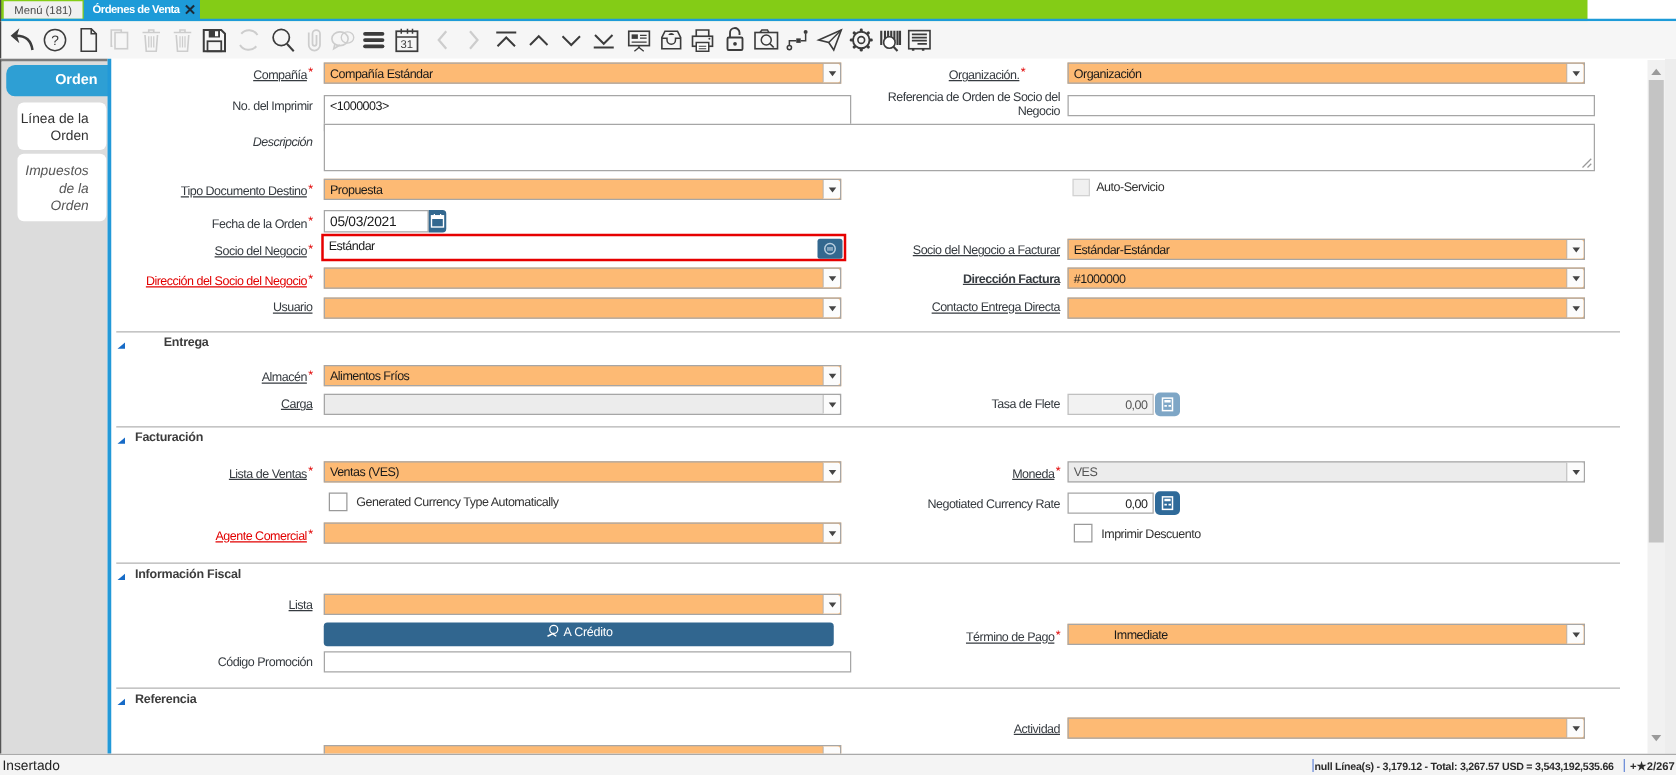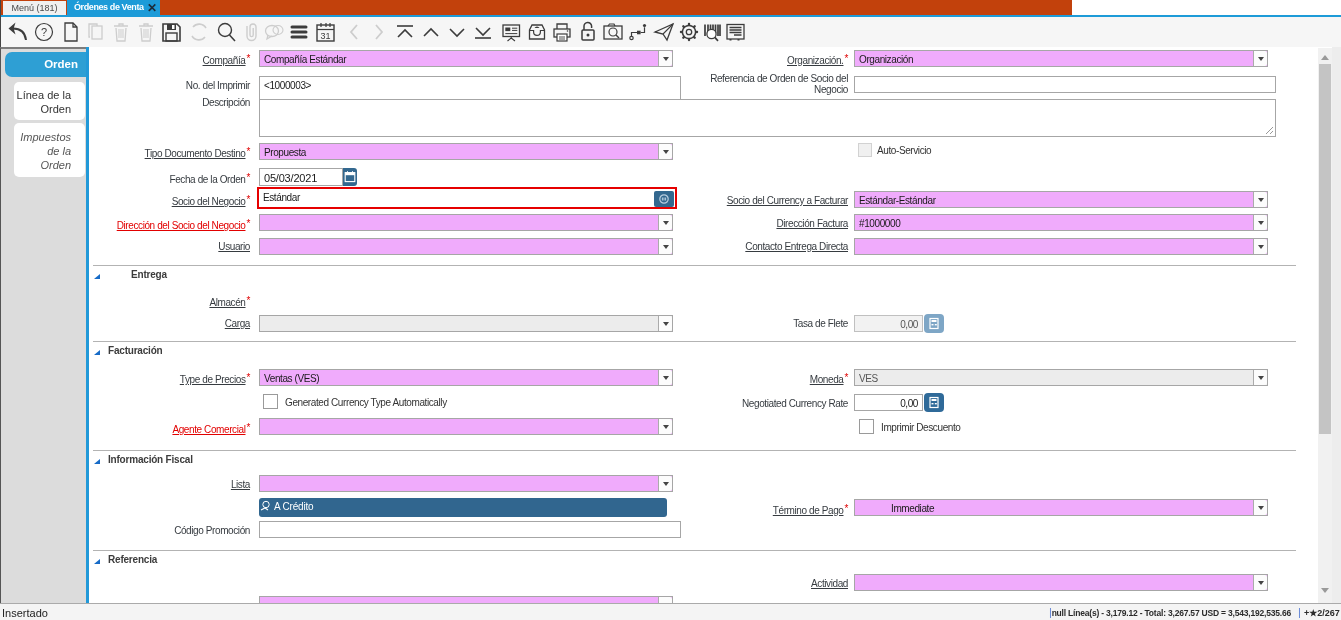--- a/index.html
+++ b/index.html
@@ -2,21 +2,21 @@
 <html><head>
 <meta charset="utf-8">
 <style>
 * { margin:0; padding:0; box-sizing:border-box; }
 html,body { width:1341px; height:620px; overflow:hidden; background:#fff;
   font-family:"Liberation Sans", sans-serif; }
 #page { position:relative; width:1341px; height:620px; }
 .abs { position:absolute; }
 
 
-#tabbar { position:absolute; left:0; top:0; width:1072px; height:17px; background:#c2410c; border-left:1px solid #444; }
+#tabbar { position:absolute; left:0; top:0; width:1270px; height:17px; background:#84cc16; border-left:1px solid #444; }
 #tabbar .blueline { position:absolute; left:0; top:15px; width:1341px; height:2px; background:#1d9bd8; }
 .tab1 { position:absolute; left:2px; top:1px; width:63px; height:14px; background:#f0f0f0; color:#4a4a4a;
   font-size:9px; text-align:center; line-height:14px; }
 .tab2 { position:absolute; left:66px; top:0; width:93px; height:17px; background:#1d9bd8; color:#fff;
   font-size:9px; font-weight:bold; line-height:15px; text-align:left; padding-left:7px; letter-spacing:-0.4px; white-space:nowrap; }
 .tab2 .x { position:absolute; right:3px; top:1px; color:#1c2b38; font-weight:bold; font-size:12px; letter-spacing:0; }
 
 
 #toolbar { position:absolute; left:0; top:17px; width:1341px; height:30px; background:#f6f6f6; border-left:1px solid #444; }
 .ti { position:absolute; top:3px; width:24px; height:24px; }
@@ -44,21 +44,21 @@
 #statusbar { position:absolute; left:0; top:603px; width:1341px; height:17px; background:#f4f4f4;
   border-top:1px solid #aaa; font-size:11px; color:#222; }
 
 
 .lbl { position:absolute; font-size:10px; letter-spacing:-0.4px; color:#363b40; text-align:right; white-space:nowrap; }
 .lbl u { text-decoration:underline; }
 .ast { color:#e00000; font-size:10px; vertical-align:2px; margin-left:1px;}
 .red { color:#e20000; }
 .fld { position:absolute; background:#fff; border:1px solid #a6a6a6; font-size:10px; letter-spacing:-0.4px; color:#1a1a1a;
   padding:3px 0 0 4px; white-space:nowrap; overflow:hidden; }
-.cmb { position:absolute; background:#f0abfc; border:1px solid #a6a6a6; font-size:10px; letter-spacing:-0.4px; color:#1a1a1a;
+.cmb { position:absolute; background:#fdba74; border:1px solid #a6a6a6; font-size:10px; letter-spacing:-0.4px; color:#1a1a1a;
   padding:3px 0 0 4px; white-space:nowrap; overflow:hidden; }
 .cmb .btn { position:absolute; right:0; top:0; bottom:0; width:14px; background:#fcfcfc;
   border-left:1px solid #ababab; border-radius:0 2px 2px 0; }
 .cmb .btn:after { content:""; position:absolute; left:4px; top:6px; width:0; height:0;
   border-left:3px solid transparent; border-right:3px solid transparent; border-top:4px solid #444; }
 .dis { background:#ececec; color:#555; }
 .sep { position:absolute; left:93px; width:1203px; height:1px; background:#b3b3b3; }
 .shead { position:absolute; font-size:10px; letter-spacing:-0.2px; font-weight:bold; color:#3c3c3c; }
 .stri { position:absolute; width:0; height:0; border-left:6px solid transparent; border-bottom:5px solid #176bc7; }
 .chk { position:absolute; width:15px; height:15px; background:#fff; border:1px solid #9a9a9a; }
@@ -224,29 +224,29 @@
   <div id="sidebar">
     <div class="vtab-a">Orden</div>
     <div class="vtab" style="top:33px; height:38px; padding-top:6px;">Línea de la<br>Orden</div>
     <div class="vtab" style="top:74px; height:54px; padding-top:7px; font-style:italic; color:#555;">Impuestos<br>de la<br>Orden</div>
   </div>
   <div id="blueline"></div>
   <div id="form" style="position:absolute; left:0; top:0; width:1321px; height:556px; overflow:hidden;">
 
     <div class="lbl" style="left:30px; width:220px; top:6px;"><u>Compañía</u><span class="ast">*</span></div>
     <div class="cmb" style="left:259px; top:3px; width:414px; height:17px;">Compañía Estándar<span class="btn"></span></div>
-    <div class="lbl" style="left:628px; width:220px; top:6px;"><u>Organización.</u><span class="ast">*</span></div>
+    <div class="lbl" style="left:600px; width:220px; top:6px;"><u>Organización.</u><span class="ast">*</span></div>
     <div class="cmb" style="left:854px; top:3px; width:414px; height:17px;">Organización<span class="btn"></span></div>
 
     <div class="lbl" style="left:30px; width:220px; top:33px;">No. del Imprimir</div>
     <div class="fld" style="left:259px; top:29px; width:422px; height:29px;">&lt;1000003&gt;</div>
     <div class="lbl" style="left:708px; width:140px; top:26px; white-space:normal; line-height:11px;">Referencia de Orden de Socio del Negocio</div>
     <div class="fld" style="left:854px; top:29px; width:422px; height:17px;"></div>
 
-    <div class="lbl" style="left:30px; width:220px; top:50px;">Descripción</div>
+    <div class="lbl" style="left:30px; width:220px; top:62px;font-style:italic;">Descripción</div>
     <div class="fld" style="left:259px; top:52px; width:1017px; height:38px;"></div>
     <svg class="abs" style="left:1265px; top:79px;" width="9" height="9">
           <path d="M8 1 L1 8 M8 5 L5 8" stroke="#999" stroke-width="1" fill="none"></path>
         </svg>
 
     <div class="lbl" style="left:30px; width:220px; top:99px;"><u>Tipo Documento Destino</u><span class="ast">*</span></div>
     <div class="cmb" style="left:259px; top:96px; width:414px; height:17px;">Propuesta<span class="btn"></span></div>
     <div class="chk" style="left:858px; top:96px; width:14px; height:14px; background:#f0f0f0; border-color:#d2d2d2;"></div>
     <div class="chklbl" style="left:877px; top:98px;">Auto-Servicio</div>
 
@@ -263,65 +263,66 @@
     <div class="lbl" style="left:30px; width:220px; top:147px;"><u>Socio del Negocio</u><span class="ast">*</span></div>
     <div class="abs" style="left:257px; top:140px; width:420px; height:22px; border:2px solid #e60000; background:#fff;"></div>
     <div class="abs" style="left:263px; top:145px; font-size:10px; letter-spacing:-0.4px; color:#1a1a1a;">Estándar</div>
     <div class="bluebtn" style="left:654px; top:144px; width:20px; height:16px; border-radius:2px; background:#33688f;">
       <svg width="20" height="16" viewBox="0 0 20 16">
             <circle cx="10" cy="8" r="4.2" fill="none" stroke="#b9cedf" stroke-width="1.2"></circle>
             <path d="M8.4 6.5 L8.4 9.5 M10 6.5 L10 9.5 M11.6 6.5 L11.6 9.5" stroke="#b9cedf" stroke-width="1"></path>
           </svg>
     </div>
 
-    <div class="lbl" style="left:628px; width:220px; top:148px;"><u>Socio del Currency a Facturar</u></div>
+    <div class="lbl" style="left:628px; width:220px; top:148px;"><u>Socio del Negocio a Facturar</u></div>
     <div class="cmb" style="left:854px; top:144px; width:414px; height:17px;">Estándar-Estándar<span class="btn"></span></div>
 
     <div class="lbl red" style="left:30px; width:220px; top:171px;"><u>Dirección del Socio del Negocio</u><span class="ast">*</span></div>
     <div class="cmb" style="left:259px; top:167px; width:414px; height:17px;">
           <span class="btn"></span>
         </div>
-    <div class="lbl" style="left:628px; width:220px; top:171px;"><u>Dirección Factura</u></div>
+    <div class="lbl" style="left:628px; width:220px; top:171px;font-weight:bold;"><u>Dirección Factura</u></div>
     <div class="cmb" style="left:854px; top:167px; width:414px; height:17px;">#1000000<span class="btn"></span></div>
 
     <div class="lbl" style="left:30px; width:220px; top:194px;"><u>Usuario</u></div>
     <div class="cmb" style="left:259px; top:191px; width:414px; height:17px;">
           <span class="btn"></span>
         </div>
     <div class="lbl" style="left:628px; width:220px; top:194px;"><u>Contacto Entrega Directa</u></div>
     <div class="cmb" style="left:854px; top:191px; width:414px; height:17px;">
           <span class="btn"></span>
         </div>
 
     <div class="sep" style="top:218px;"></div>
     <div class="stri" style="left:94px; top:227px;"></div>
     <div class="shead" style="left:108px; top:222px;padding-left:23px;">Entrega</div>
 
     <div class="lbl" style="left:30px; width:220px; top:248px;"><u>Almacén</u><span class="ast">*</span></div>
+    <div class="cmb" style="left:259px; top:245px; width:414px; height:17px;">Alimentos Fríos<span class="btn"></span></div>
 
     <div class="lbl" style="left:30px; width:220px; top:271px;"><u>Carga</u></div>
     <div class="cmb dis" style="left:259px; top:268px; width:414px; height:17px;">
           <span class="btn"></span>
         </div>
     <div class="lbl" style="left:628px; width:220px; top:271px;">Tasa de Flete</div>
     <div class="fld dis" style="left:854px; top:268px; width:69px; height:17px; text-align:right; padding-right:4px; border-color:#c0c0c0; background:#f2f2f2;">0,00</div>
     <div class="bluebtn" style="left:924px; top:267px; width:20px; height:19px; background:#7ea6c6; border-radius:4px;">
       <svg width="20" height="19" viewBox="0 0 20 19">
             <rect x="6" y="4.5" width="8" height="10" fill="none" stroke="#fff" stroke-width="1.2"></rect>
             <rect x="7.5" y="6" width="5" height="2" fill="#fff"></rect>
             <rect x="7.5" y="10" width="2" height="1.4" fill="#fff"></rect>
             <rect x="10.8" y="10" width="2" height="1.4" fill="#fff"></rect>
           </svg>
     </div>
 
     <div class="sep" style="top:294px;"></div>
     <div class="stri" style="left:94px; top:303px;"></div>
     <div class="shead" style="left:108px; top:298px;">Facturación</div>
 
-    <div class="lbl" style="left:30px; width:220px; top:325px;"><u>Type de Precios</u><span class="ast">*</span></div>
+    <div class="lbl" style="left:30px; width:220px; top:325px;"><u>Lista de Ventas</u><span class="ast">*</span></div>
     <div class="cmb" style="left:259px; top:322px; width:414px; height:17px;">Ventas (VES)<span class="btn"></span></div>
     <div class="lbl" style="left:628px; width:220px; top:325px;"><u>Moneda</u><span class="ast">*</span></div>
     <div class="cmb dis" style="left:854px; top:322px; width:414px; height:17px;">VES<span class="btn"></span></div>
 
     <div class="chk" style="left:263px; top:347px;"></div>
     <div class="chklbl" style="left:285px; top:350px;">Generated Currency Type Automatically</div>
     <div class="lbl" style="left:628px; width:220px; top:351px;">Negotiated Currency Rate</div>
     <div class="fld" style="left:854px; top:347px; width:69px; height:17px; text-align:right; padding-right:4px;">0,00</div>
     <div class="bluebtn" style="left:924px; top:346px; width:20px; height:19px; background:#2f6a99; border-radius:4px;">
       <svg width="20" height="19" viewBox="0 0 20 19">
@@ -341,21 +342,21 @@
 
     <div class="sep" style="top:403px;"></div>
     <div class="stri" style="left:94px; top:412px;"></div>
     <div class="shead" style="left:108px; top:407px;">Información Fiscal</div>
 
     <div class="lbl" style="left:30px; width:220px; top:432px;"><u>Lista</u></div>
     <div class="cmb" style="left:259px; top:428px; width:414px; height:17px;">
           <span class="btn"></span>
         </div>
 
-    <div class="abs" style="left:259px; top:451px; width:408px; height:19px; background:#31668f; border-radius:3px; color:#fff; font-size:10px; letter-spacing:-0.2px; line-height:18px;">
+    <div class="abs" style="left:259px; top:451px; width:408px; height:19px; background:#31668f; border-radius:3px; color:#fff; font-size:10px; letter-spacing:-0.2px; text-align:center; line-height:18px;">
       <svg width="13" height="12" viewBox="0 0 13 12" style="vertical-align:-2px;">
             <circle cx="7" cy="4.5" r="3.2" fill="none" stroke="#fff" stroke-width="1"></circle>
             <path d="M2 10 L6 8 L9 10" fill="none" stroke="#fff" stroke-width="1.2"></path>
           </svg> A Crédito</div>
     <div class="lbl" style="left:628px; width:220px; top:456px;"><u>Término de Pago</u><span class="ast">*</span></div>
     <div class="cmb" style="left:854px; top:452px; width:414px; height:17px;padding-left:36px;">Immediate<span class="btn"></span></div>
 
     <div class="lbl" style="left:30px; width:220px; top:478px;">Código Promoción</div>
     <div class="fld" style="left:259px; top:474px; width:422px; height:17px;"></div>
 

